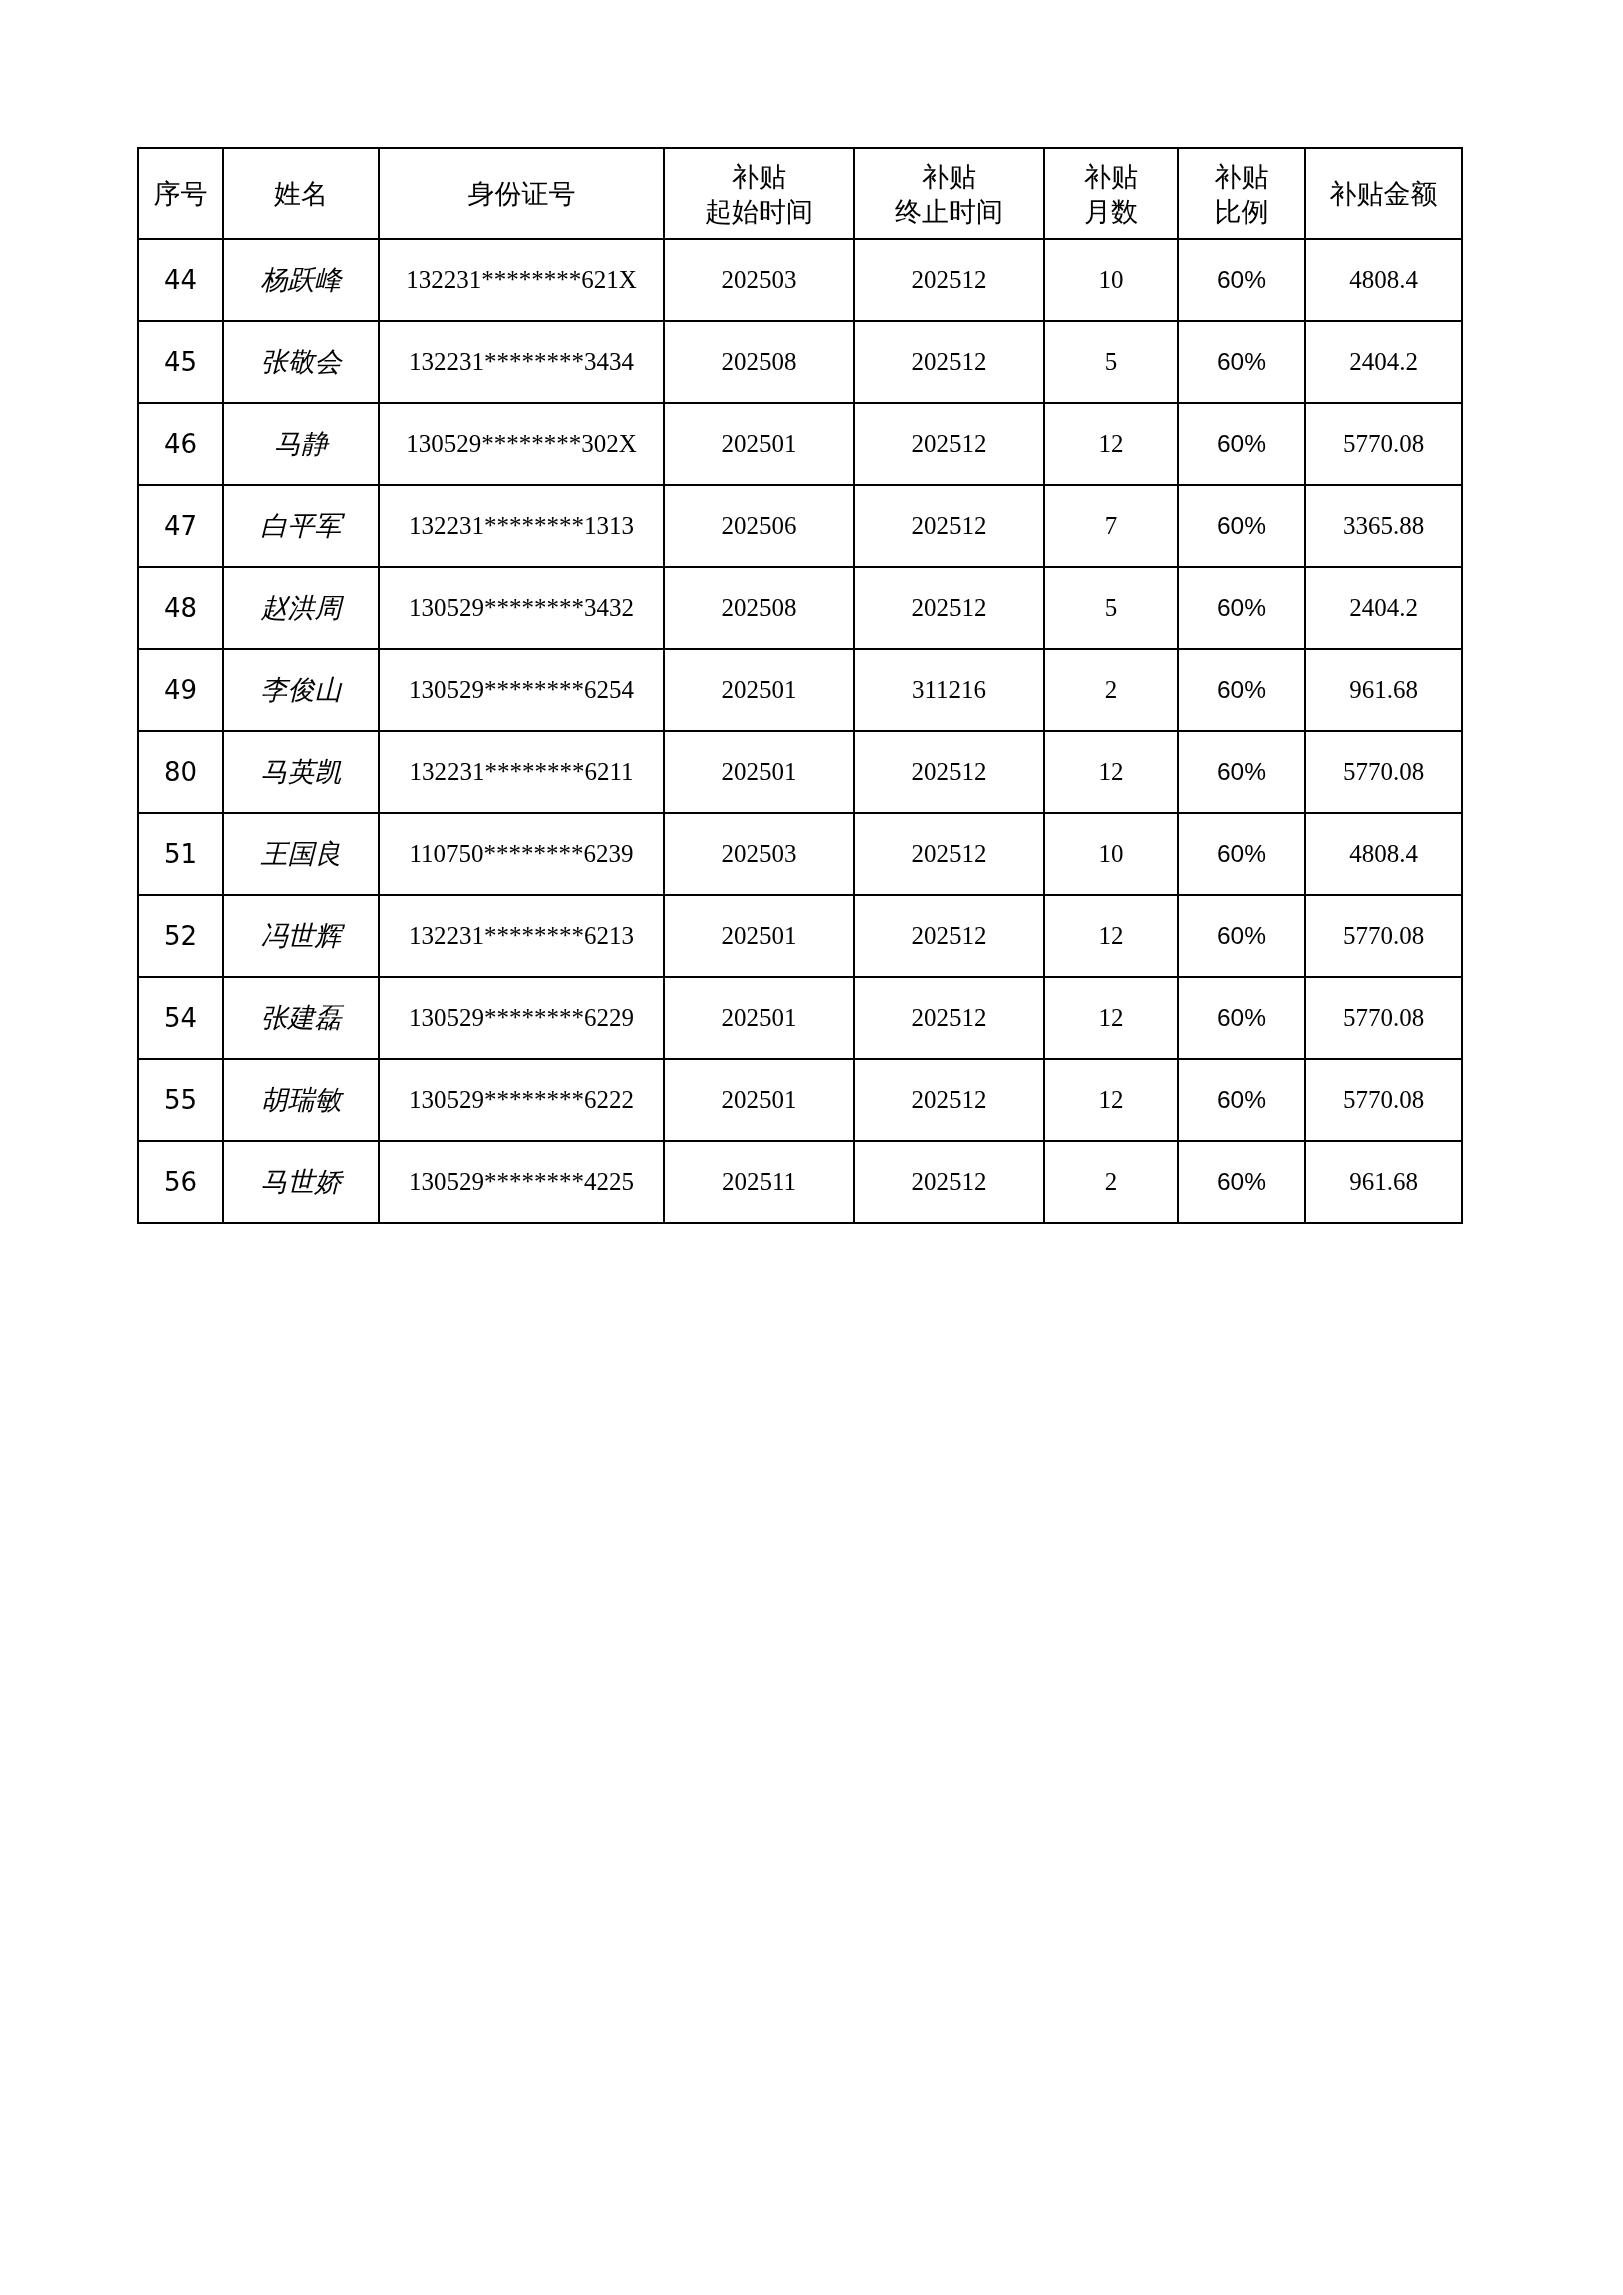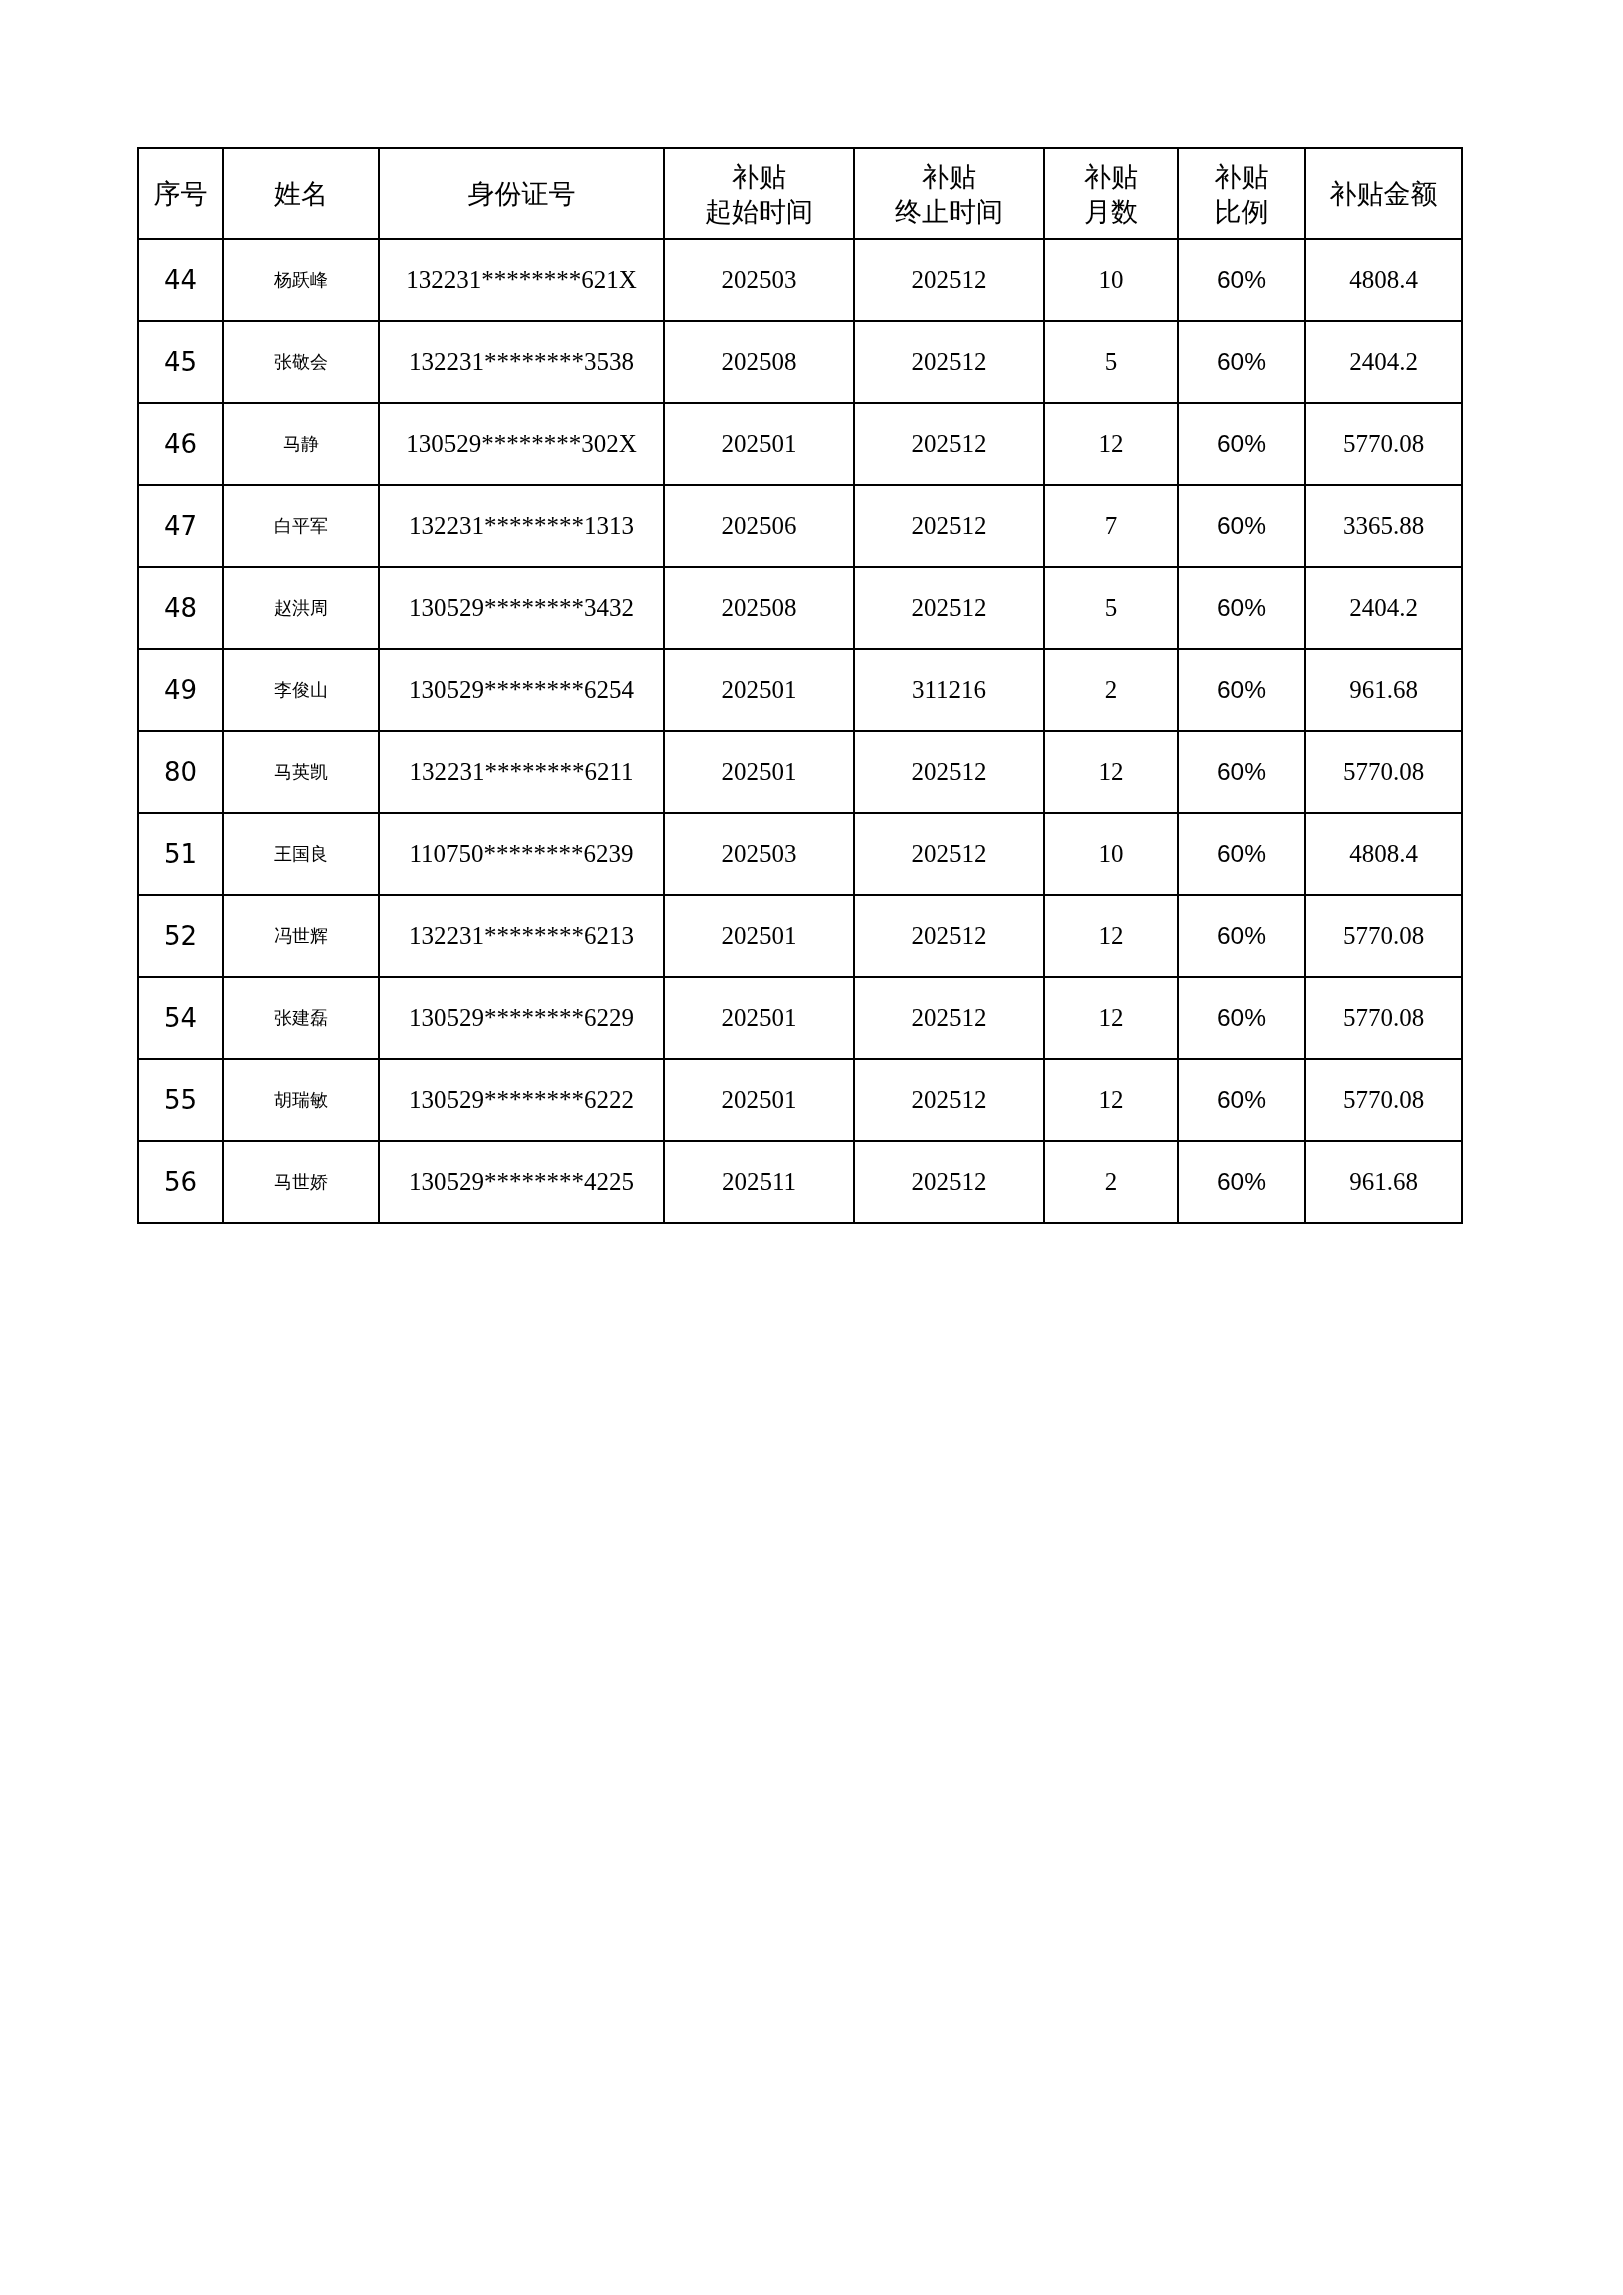--- a/index.html
+++ b/index.html
@@ -22,21 +22,21 @@
     font-weight:normal;
     font-size:27px; line-height:35px;
   }
   table.subsidy th span { display:block; }
   table.subsidy td {
     height:80px;
     font-family:"Liberation Serif", serif;
     font-size:25px;
   }
   table.subsidy td.seq { font-family:"DejaVu Sans", sans-serif; font-size:26px;margin-left:8px; }
-  table.subsidy td.name { font-family:"DejaVu Serif", serif; font-size:18px; }
+  table.subsidy td.name { font-family:"DejaVu Serif", serif; font-size:27px;font-style:italic; }
   table.subsidy td.ratio { font-family:"Liberation Sans Narrow","Liberation Sans", sans-serif; font-size:24.5px;text-align:center; }
 </style>
 </head>
 <body>
 
 <div class="page">
   <table class="subsidy">
     <colgroup>
       <col style="width:85px">
       <col style="width:156px">
@@ -86,21 +86,21 @@
           <td class="id">132231********621X</td>
           <td class="start">202503</td>
           <td class="end">202512</td>
           <td class="months">10</td>
           <td class="ratio">60%</td>
           <td class="amount">4808.4</td>
         </tr>
         <tr>
           <td class="seq">45</td>
           <td class="name">张敬会</td>
-          <td class="id">132231********3538</td>
+          <td class="id">132231********3434</td>
           <td class="start">202508</td>
           <td class="end">202512</td>
           <td class="months">5</td>
           <td class="ratio">60%</td>
           <td class="amount">2404.2</td>
         </tr>
         <tr>
           <td class="seq">46</td>
           <td class="name">马静</td>
           <td class="id">130529********302X</td>

